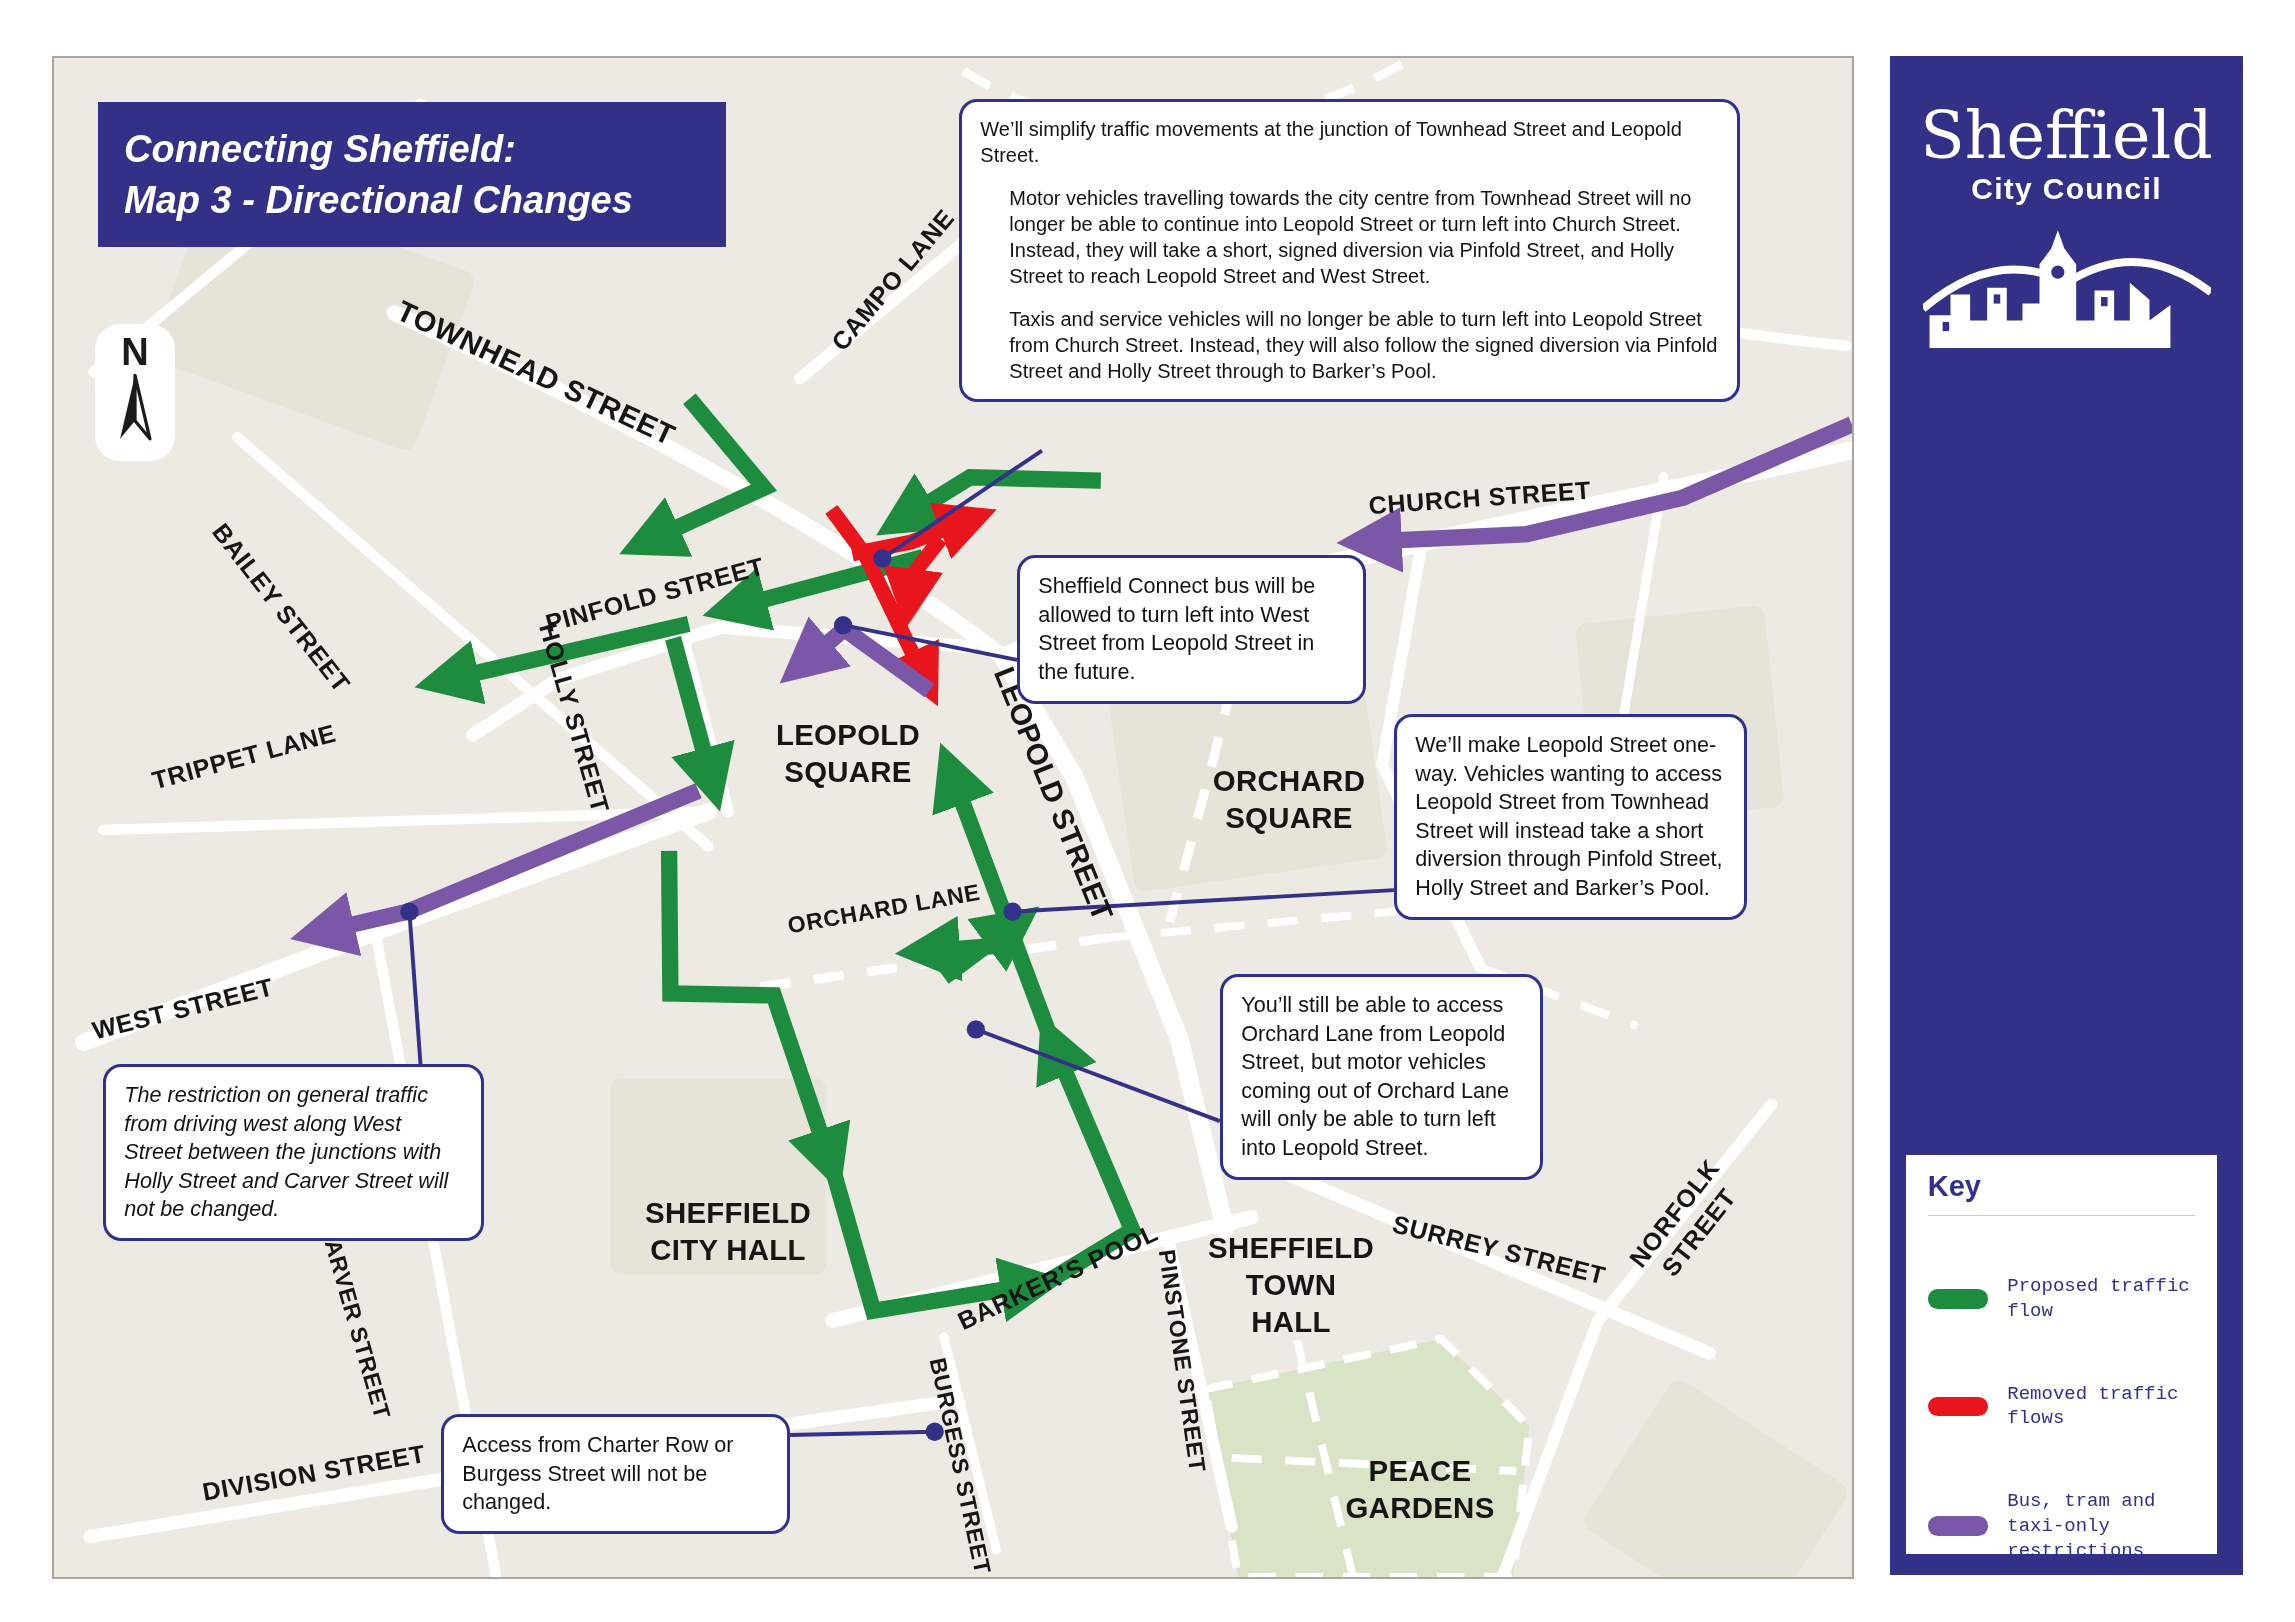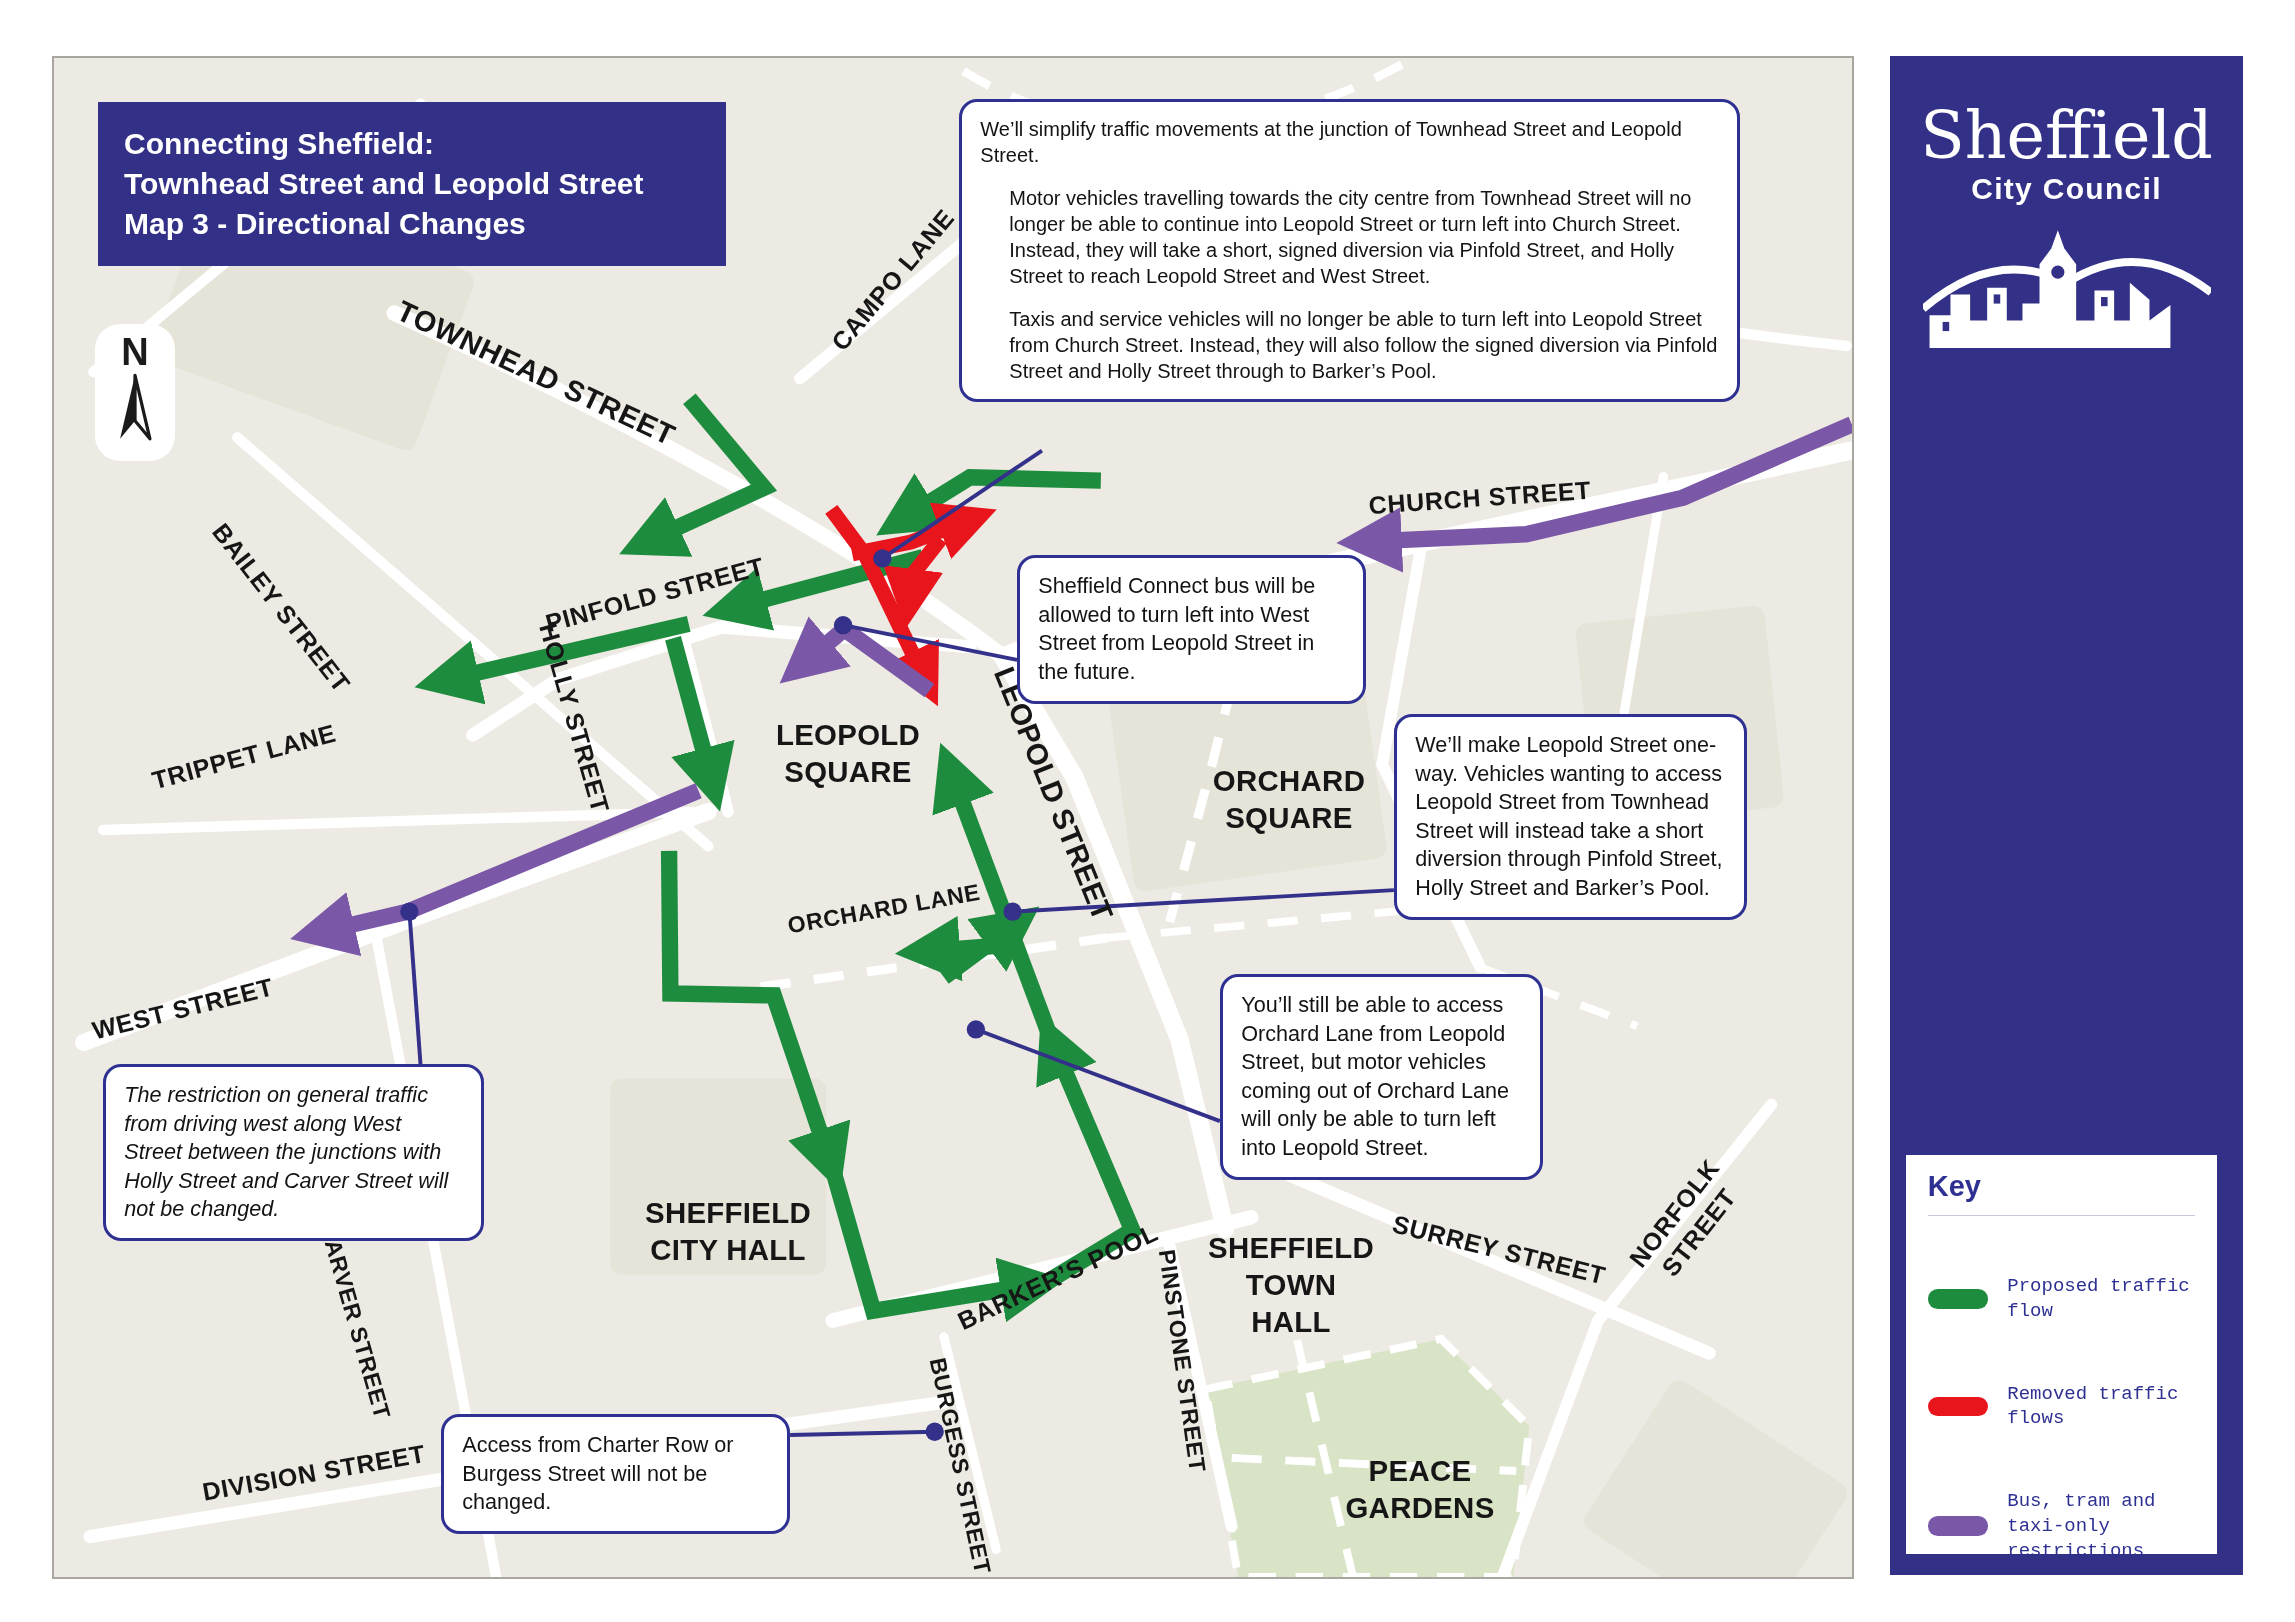--- a/index.html
+++ b/index.html
@@ -4,21 +4,21 @@
 <style>
   html,body{margin:0;padding:0;background:#ffffff;}
   body{width:2295px;height:1623px;position:relative;font-family:"Liberation Sans",sans-serif;overflow:hidden;}
 
   
   .map{position:absolute;left:52px;top:56px;width:1798px;height:1519px;background:#ECEAE2;border:2px solid #A8A69E;overflow:hidden;}
   .map svg.base{position:absolute;left:0;top:0;width:100%;height:100%;}
 
   
   .title-box{position:absolute;left:44px;top:44px;width:628px;background:#333087;color:#ffffff;
-    padding:22px 26px;box-sizing:border-box;font-weight:bold;font-size:30px;line-height:1.33;z-index:30;}
+    padding:22px 26px;box-sizing:border-box;font-weight:bold;font-size:38px;line-height:1.33;z-index:30;font-style:italic;}
 
   
   .compass{position:absolute;left:41px;top:266px;width:80px;height:137px;background:#ffffff;border-radius:25px;
     z-index:25;display:flex;flex-direction:column;align-items:center;padding-top:9.2px;box-sizing:border-box;}
   .compass .n{font-size:38px;font-weight:bold;color:#1b1b1b;line-height:1;}
 
   
   .slabel{position:absolute;transform:translate(-50%,-50%);color:#161616;font-weight:600;font-size:25px;
     letter-spacing:0.7px;white-space:pre-line;text-align:center;z-index:10;line-height:1.25;}
   .slabel.big{font-weight:700;font-size:29.4px;letter-spacing:0.3px;}
@@ -173,21 +173,20 @@
   <div class="slabel" style="left:1445px;top:1192px;transform:translate(-50%,-50%) rotate(14deg);">SURREY STREET</div>
   <div class="slabel" style="left:1633px;top:1165px;transform:translate(-50%,-50%) rotate(-52deg);">NORFOLK STREET</div>
   <div class="slabel small" style="left:301px;top:1263px;transform:translate(-50%,-50%) rotate(74deg);">CARVER STREET</div>
   <div class="slabel" style="left:260px;top:1415px;transform:translate(-50%,-50%) rotate(-10deg);">DIVISION STREET</div>
   <div class="slabel small" style="left:906px;top:1408px;transform:translate(-50%,-50%) rotate(78deg);">BURGESS STREET</div>
   <div class="slabel big" style="left:1366px;top:1432px;">PEACE
 GARDENS</div>
 
   <div class="title-box">
     <div>Connecting Sheffield:</div>
-    <div>Townhead Street and Leopold Street</div>
     <div>Map 3 - Directional Changes</div>
   </div>
 
   <div class="compass">
     <div class="n">N</div>
     <svg width="48" height="76" viewBox="0 0 74 116">
       <path d="M37,6 L14,104 L37,76 Z" fill="#1b1b1b"></path>
       <path d="M37,6 L60,104 L37,76 Z" fill="#ffffff" stroke="#1b1b1b" stroke-width="5" stroke-linejoin="round"></path>
     </svg>
   </div>

